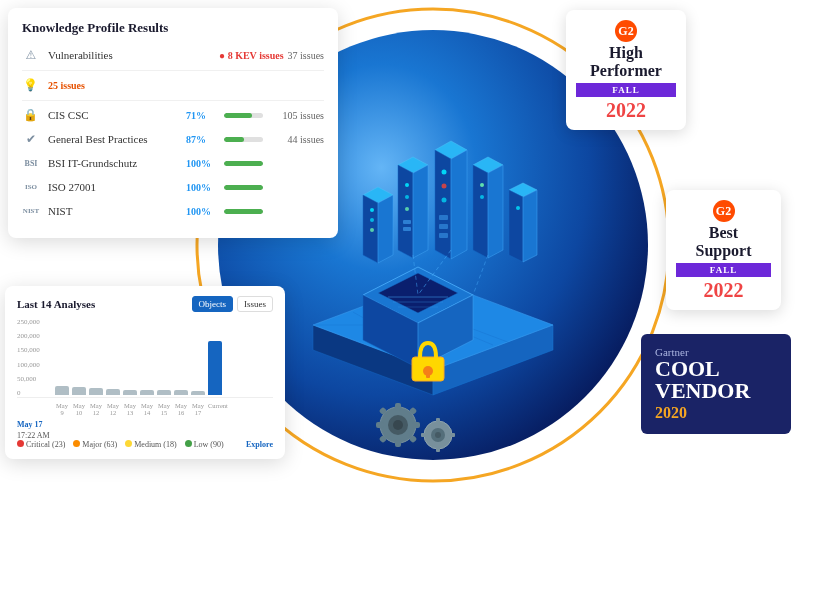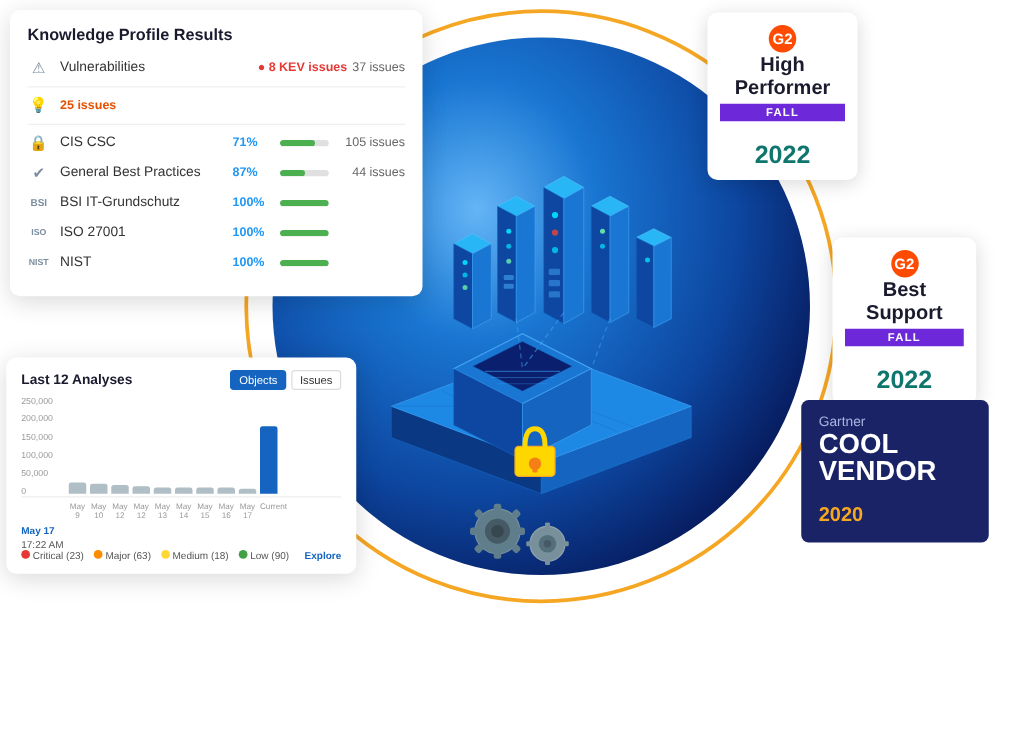--- a/index.html
+++ b/index.html
@@ -297,22 +297,22 @@
       color: #fff;
       font-size: 9px;
       font-weight: 800;
       padding: 2px 0;
       letter-spacing: 1px;
     }
 
     .g2-year {
       font-size: 20px;
       font-weight: 900;
-      color: #0f766e;
-      margin-top: 16px;
+      color: #ef4444;
+      margin-top: 2px;
     }
 
     
     .gartner-badge {
       position: absolute;
       bottom: 55px;
       right: 25px;
       width: 150px;
       background: #1a2366;
       border-radius: 6px;
@@ -338,27 +338,27 @@
       font-size: 22px;
       font-weight: 900;
       color: #fff;
       line-height: 1;
     }
 
     .gartner-year {
       font-size: 16px;
       font-weight: 700;
       color: #f5a623;
-      margin-top: 16px;
+      margin-top: 2px;
     }
   </style>
 </head>
 <body>
 
-<div style="position:relative; width:816px; height:489px; overflow:hidden; background:#fff;">
+<div style="position:relative; width:816px; height:489px; overflow:hidden; background:#fff;font-family:Liberation Serif, serif;">
 
   <div style="position:absolute; left:50%; top:50%; transform:translate(-45%,-50%); width:500px; height:500px; z-index:2;">
 
     <div style="position:absolute; left:50%; top:50%; transform:translate(-50%,-50%); width:475px; height:475px; border-radius:50%; border:3px solid #f5a623; z-index:1;"></div>
 
     <div style="position:absolute; left:50%; top:50%; transform:translate(-50%,-50%); width:430px; height:430px; border-radius:50%; background:radial-gradient(ellipse at 38% 32%, #64b5f6 0%, #1976d2 25%, #0d47a1 55%, #050e4a 85%); z-index:2; overflow:hidden;">
     </div>
 
     <svg style="position:absolute; left:50%; top:50%; transform:translate(-50%,-50%); width:420px; height:420px; z-index:10;" viewBox="0 0 420 420" xmlns="http://www.w3.org/2000/svg">
 
@@ -552,21 +552,21 @@
         <div class="kpr-bar-bg">
           <div class="kpr-bar-fill" style="width:100%; background:#4caf50;"></div>
         </div>
         <span class="kpr-issue-count"></span>
       </div>
     </div>
   </div>
 
   <div class="l10-card">
     <div class="l10-header">
-      <span class="l10-title">Last 12 Analyses</span>
+      <span class="l10-title">Last 14 Analyses</span>
       <div class="l10-tabs">
         <span class="l10-tab active">Objects</span>
         <span class="l10-tab inactive">Issues</span>
       </div>
     </div>
 
     <div class="chart-area">
       <div class="chart-y-labels">
         <span>250,000</span>
         <span>200,000</span>

